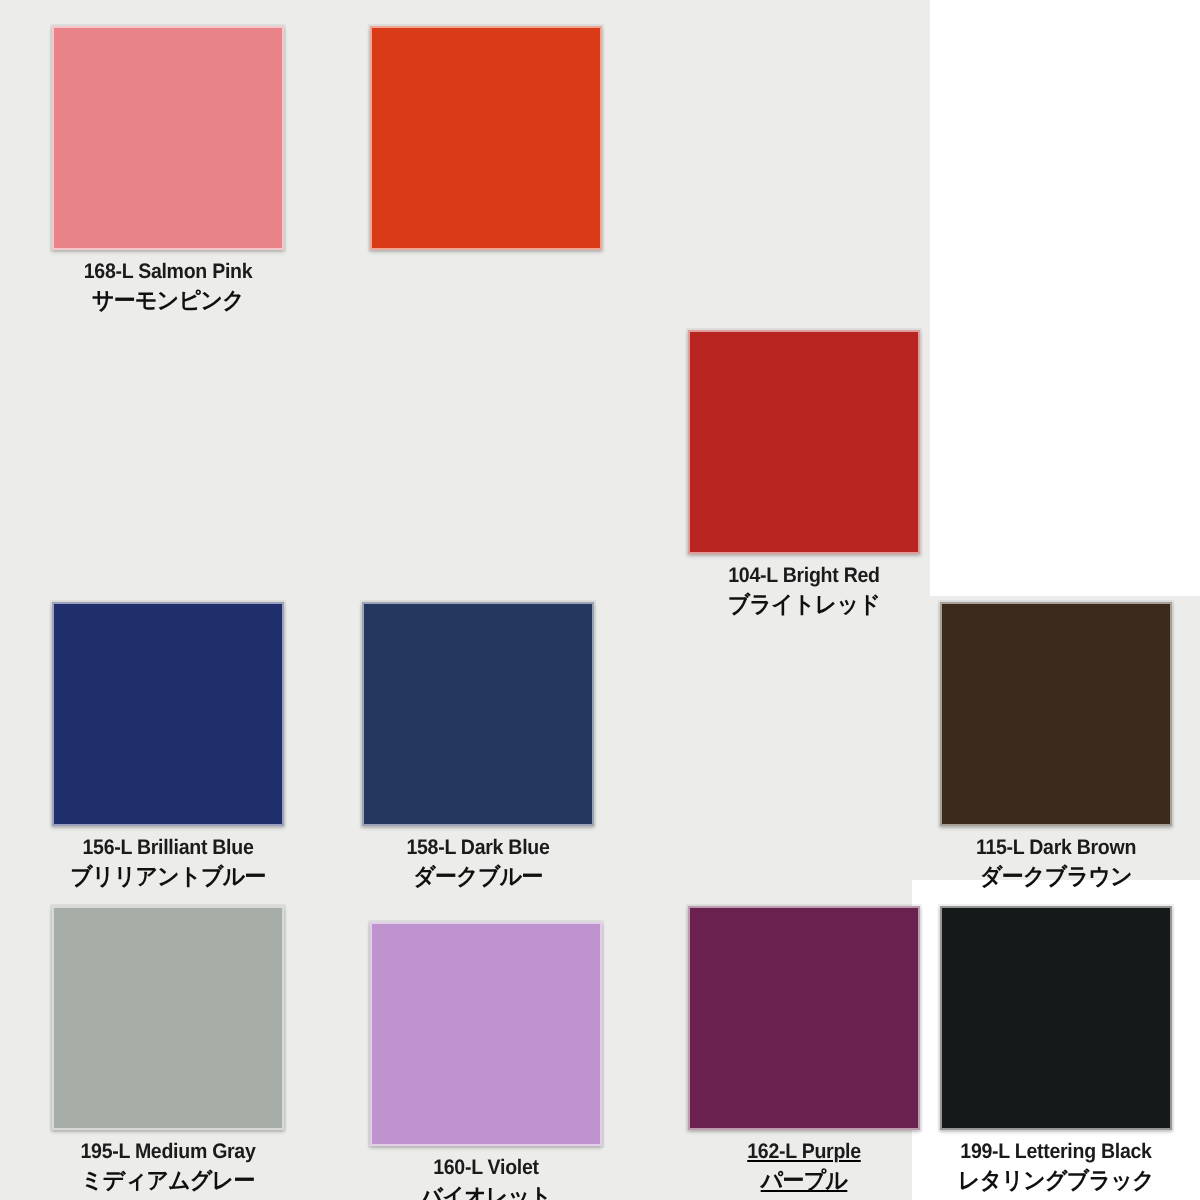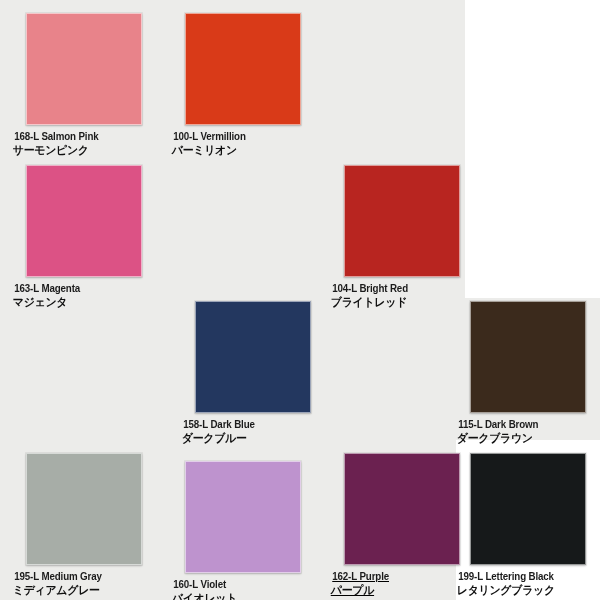--- a/index.html
+++ b/index.html
@@ -50,21 +50,21 @@
     position: absolute;
     left: 0;
     top: 0;
     width: 600px;
     height: 600px;
   }
 
   .cell {
     position: absolute;
     width: 150px;
-    text-align: left;
+    text-align: center;
   }
 
   .swatch {
     width: 116px;
     height: 112px;
     margin: 0 auto;
     border: 1px solid rgba(255,255,255,0.55);
     box-shadow: 0 1px 2px rgba(0,0,0,0.22),
                 0 0 0 1px rgba(0,0,0,0.05);
     box-sizing: border-box;
@@ -108,40 +108,36 @@
   <div class="grid" id="swatch-grid">
       <div class="cell" style="left: 9px; top: 13px;">
         <div class="swatch" style="background: rgb(232, 131, 138);"></div>
         <div class="labels">
           <div class="label-en">168-L Salmon Pink</div>
           <div class="label-ja">サーモンピンク</div>
         </div>
       </div>
       <div class="cell" style="left: 168px; top: 13px;">
         <div class="swatch" style="background: rgb(217, 58, 24);"></div>
-        <div class="labels">
-          <div class="label-en">100-L Vermillion</div>
-          <div class="label-ja">バーミリオン</div>
-        </div>
-      </div>
-      <div class="cell" style="left: 9px; top: 165px;">
-        <div class="swatch" style="background: rgb(220, 82, 133);"></div>
-        <div class="labels">
-          <div class="label-en">163-L Magenta</div>
-          <div class="label-ja">マジェンタ</div>
-        </div>
       </div>
       <div class="cell" style="left: 327px; top: 165px;">
         <div class="swatch" style="background: rgb(184, 37, 32);"></div>
         <div class="labels">
           <div class="label-en">104-L Bright Red</div>
           <div class="label-ja">ブライトレッド</div>
         </div>
       </div>
-      <div class="cell" style="left: 178px; top: 301px;">
+      <div class="cell" style="left: 9px; top: 301px;">
+        <div class="swatch" style="background: rgb(31, 47, 107);"></div>
+        <div class="labels">
+          <div class="label-en">156-L Brilliant Blue</div>
+          <div class="label-ja">ブリリアントブルー</div>
+        </div>
+      </div>
+      <div class="cell" style="left: 164px; top: 301px;">
         <div class="swatch" style="background: rgb(35, 55, 95);"></div>
         <div class="labels">
           <div class="label-en">158-L Dark Blue</div>
           <div class="label-ja">ダークブルー</div>
         </div>
       </div>
       <div class="cell" style="left: 453px; top: 301px;">
         <div class="swatch" style="background: rgb(59, 42, 28);"></div>
         <div class="labels">
           <div class="label-en">115-L Dark Brown</div>

